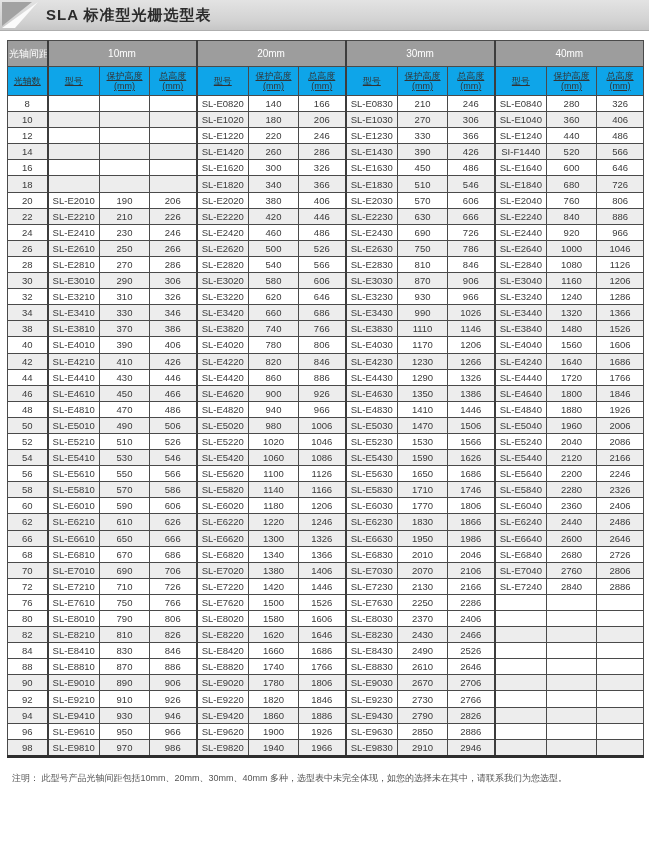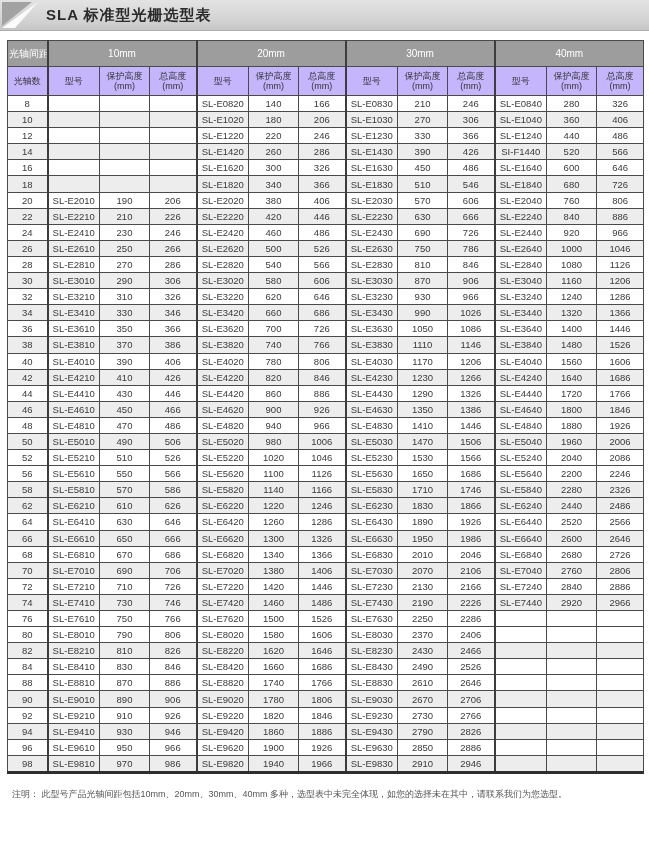--- a/index.html
+++ b/index.html
@@ -32,22 +32,22 @@
   th,td{
     border:1px solid #4a4a4a;
     text-align:center;vertical-align:middle;
     overflow:hidden;white-space:nowrap;
   }
   tr.group-row th{
     background:#9d9d9d;color:#ffffff;font-weight:normal;
     font-size:10px;height:23px;
   }
   tr.sub-row th{
-    background:#c4b5fd;color:#333;font-weight:normal;
-    font-size:9px;line-height:10px;height:26px;white-space:pre-line;
+    background:#0ea5e9;color:#333;font-weight:normal;
+    font-size:9px;line-height:10px;height:26px;white-space:pre-line;text-decoration:underline;
   }
   tbody td{font-size:9.5px;height:13.1px;color:#3a3a3a;background:#ffffff;}
   tbody tr.stripe td{background:#ededed;}
   
   .gsep{border-left:2px solid #3d3d3d !important;}
   table{border:1px solid #3d3d3d;border-bottom:3px solid #2e2e2e;}
   
   .notes{margin:12px 0 0 12px;}
   .note-line{font-size:9px;color:#555;line-height:16px;}
 </style>
@@ -317,35 +317,20 @@
           <td class="gsep">SL-E3420</td>
           <td>660</td>
           <td>686</td>
           <td class="gsep">SL-E3430</td>
           <td>990</td>
           <td>1026</td>
           <td class="gsep">SL-E3440</td>
           <td>1320</td>
           <td>1366</td>
         </tr>
-        <tr>
-          <td>36</td>
-          <td class="gsep">SL-E3610</td>
-          <td>350</td>
-          <td>366</td>
-          <td class="gsep">SL-E3620</td>
-          <td>700</td>
-          <td>726</td>
-          <td class="gsep">SL-E3630</td>
-          <td>1050</td>
-          <td>1086</td>
-          <td class="gsep">SL-E3640</td>
-          <td>1400</td>
-          <td>1446</td>
-        </tr>
         <tr class="stripe">
           <td>38</td>
           <td class="gsep">SL-E3810</td>
           <td>370</td>
           <td>386</td>
           <td class="gsep">SL-E3820</td>
           <td>740</td>
           <td>766</td>
           <td class="gsep">SL-E3830</td>
           <td>1110</td>
@@ -452,20 +437,35 @@
           <td class="gsep">SL-E5220</td>
           <td>1020</td>
           <td>1046</td>
           <td class="gsep">SL-E5230</td>
           <td>1530</td>
           <td>1566</td>
           <td class="gsep">SL-E5240</td>
           <td>2040</td>
           <td>2086</td>
         </tr>
+        <tr class="stripe">
+          <td>54</td>
+          <td class="gsep">SL-E5410</td>
+          <td>530</td>
+          <td>546</td>
+          <td class="gsep">SL-E5420</td>
+          <td>1060</td>
+          <td>1086</td>
+          <td class="gsep">SL-E5430</td>
+          <td>1590</td>
+          <td>1626</td>
+          <td class="gsep">SL-E5440</td>
+          <td>2120</td>
+          <td>2166</td>
+        </tr>
         <tr>
           <td>56</td>
           <td class="gsep">SL-E5610</td>
           <td>550</td>
           <td>566</td>
           <td class="gsep">SL-E5620</td>
           <td>1100</td>
           <td>1126</td>
           <td class="gsep">SL-E5630</td>
           <td>1650</td>
@@ -482,50 +482,50 @@
           <td class="gsep">SL-E5820</td>
           <td>1140</td>
           <td>1166</td>
           <td class="gsep">SL-E5830</td>
           <td>1710</td>
           <td>1746</td>
           <td class="gsep">SL-E5840</td>
           <td>2280</td>
           <td>2326</td>
         </tr>
+        <tr>
+          <td>60</td>
+          <td class="gsep">SL-E6010</td>
+          <td>590</td>
+          <td>606</td>
+          <td class="gsep">SL-E6020</td>
+          <td>1180</td>
+          <td>1206</td>
+          <td class="gsep">SL-E6030</td>
+          <td>1770</td>
+          <td>1806</td>
+          <td class="gsep">SL-E6040</td>
+          <td>2360</td>
+          <td>2406</td>
+        </tr>
         <tr class="stripe">
           <td>62</td>
           <td class="gsep">SL-E6210</td>
           <td>610</td>
           <td>626</td>
           <td class="gsep">SL-E6220</td>
           <td>1220</td>
           <td>1246</td>
           <td class="gsep">SL-E6230</td>
           <td>1830</td>
           <td>1866</td>
           <td class="gsep">SL-E6240</td>
           <td>2440</td>
           <td>2486</td>
         </tr>
-        <tr>
-          <td>64</td>
-          <td class="gsep">SL-E6410</td>
-          <td>630</td>
-          <td>646</td>
-          <td class="gsep">SL-E6420</td>
-          <td>1260</td>
-          <td>1286</td>
-          <td class="gsep">SL-E6430</td>
-          <td>1890</td>
-          <td>1926</td>
-          <td class="gsep">SL-E6440</td>
-          <td>2520</td>
-          <td>2566</td>
-        </tr>
         <tr class="stripe">
           <td>66</td>
           <td class="gsep">SL-E6610</td>
           <td>650</td>
           <td>666</td>
           <td class="gsep">SL-E6620</td>
           <td>1300</td>
           <td>1326</td>
           <td class="gsep">SL-E6630</td>
           <td>1950</td>
@@ -572,35 +572,20 @@
           <td class="gsep">SL-E7220</td>
           <td>1420</td>
           <td>1446</td>
           <td class="gsep">SL-E7230</td>
           <td>2130</td>
           <td>2166</td>
           <td class="gsep">SL-E7240</td>
           <td>2840</td>
           <td>2886</td>
         </tr>
-        <tr class="stripe">
-          <td>74</td>
-          <td class="gsep">SL-E7410</td>
-          <td>730</td>
-          <td>746</td>
-          <td class="gsep">SL-E7420</td>
-          <td>1460</td>
-          <td>1486</td>
-          <td class="gsep">SL-E7430</td>
-          <td>2190</td>
-          <td>2226</td>
-          <td class="gsep">SL-E7440</td>
-          <td>2920</td>
-          <td>2966</td>
-        </tr>
         <tr>
           <td>76</td>
           <td class="gsep">SL-E7610</td>
           <td>750</td>
           <td>766</td>
           <td class="gsep">SL-E7620</td>
           <td>1500</td>
           <td>1526</td>
           <td class="gsep">SL-E7630</td>
           <td>2250</td>

